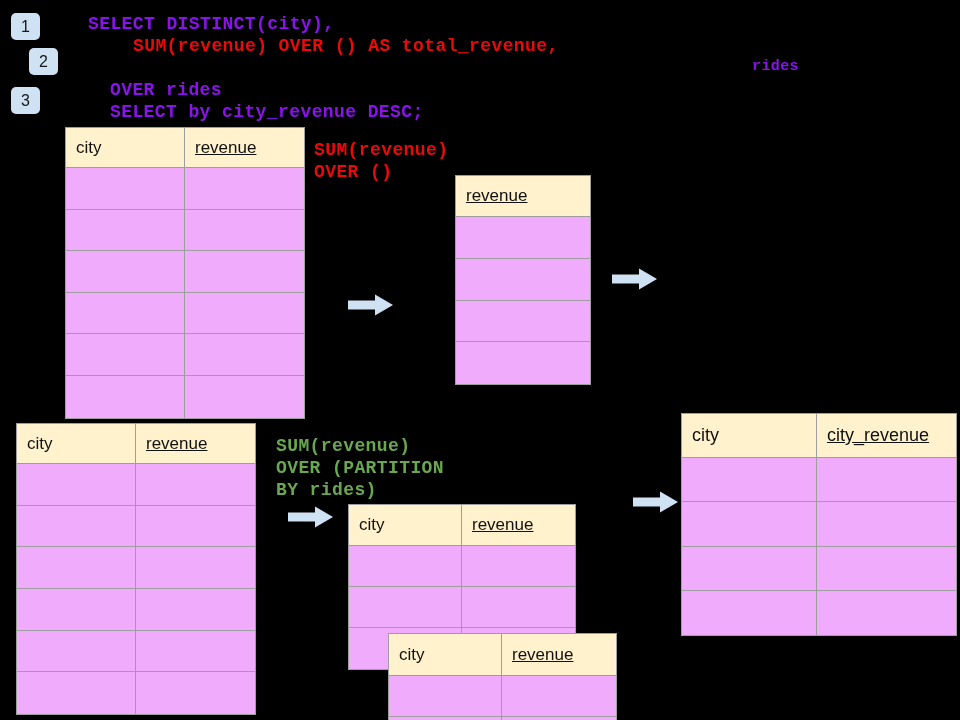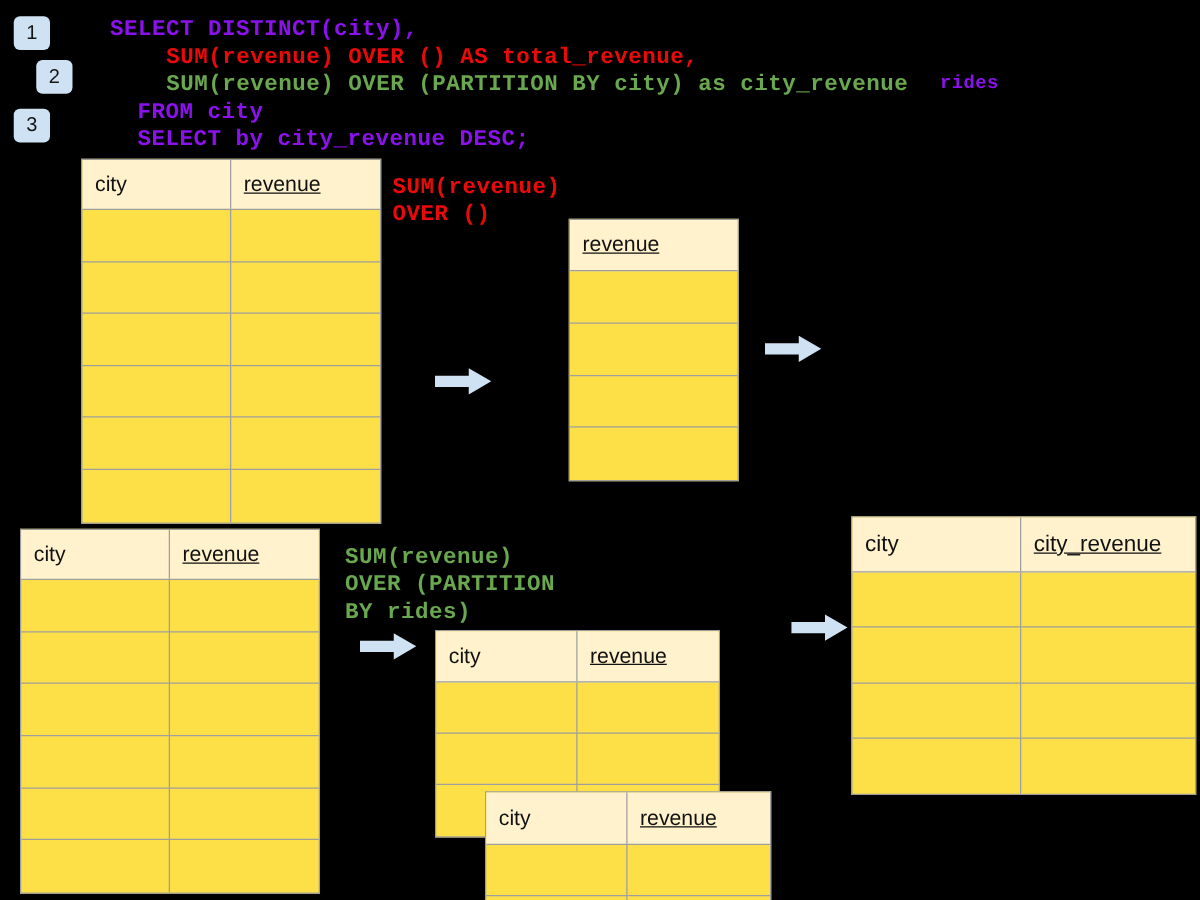--- a/index.html
+++ b/index.html
@@ -24,21 +24,21 @@
   .code-sm{
     position:absolute;white-space:pre;
     font:bold 15px "Liberation Mono","DejaVu Sans Mono",monospace;
     line-height:20px;letter-spacing:.4px;
   }
   [data-color="purple"],.c-purple{color:var(--purple,#8b12ec);}
   [data-color="red"],.c-red{color:var(--red,#ea0a0a);}
   [data-color="green"],.c-green{color:var(--green,#6aa84f);}
   
   .tbl{
-    position:absolute;background:#fde047;box-sizing:border-box;
+    position:absolute;background:#f0abfc;box-sizing:border-box;
     border:1px solid var(--table-border,#9e9e9e);
   }
   .thead{
     display:flex;height:var(--hh);box-sizing:border-box;
     background:var(--table-header-bg,#fff2cc);
     border-bottom:1px solid var(--table-border,#9e9e9e);
   }
   .th{
     display:flex;align-items:center;box-sizing:border-box;
     padding-left:10px;color:var(--header-text,#111);
@@ -63,22 +63,21 @@
 <body>
 
 <div class="stage">
 
   <div class="badge" style="left:11px;top:13px">1</div>
   <div class="badge" style="left:29px;top:48px">2</div>
   <div class="badge" style="left:11px;top:87px">3</div>
 
   <div class="code" style="left:88px;top:13px" data-color="purple">SELECT DISTINCT(city),</div>
   <div class="code" style="left:133px;top:35px" data-color="red">SUM(revenue) OVER () AS total_revenue,</div>
-  <div class="code" style="left:133px;top:57px" data-color="green">SUM(revenue) OVER (PARTITION BY city) as city_revenue</div>
-  <div class="code" style="left:110px;top:79px" data-color="purple">FROM city</div>
+  <div class="code" style="left:110px;top:79px" data-color="purple">OVER rides</div>
   <div class="code" style="left:110px;top:101px" data-color="purple">SELECT by city_revenue DESC;</div>
 
   <div class="code-sm c-purple" style="left:752px;top:57px">rides</div>
 
   <div class="code c-red" style="left:314px;top:139px">SUM(revenue)</div>
   <div class="code c-red" style="left:314px;top:161px">OVER ()</div>
 
   <div class="code c-green" style="left:276px;top:435px">SUM(revenue)</div>
   <div class="code c-green" style="left:276px;top:457px">OVER (PARTITION</div>
   <div class="code c-green" style="left:276px;top:479px">BY rides)</div>

